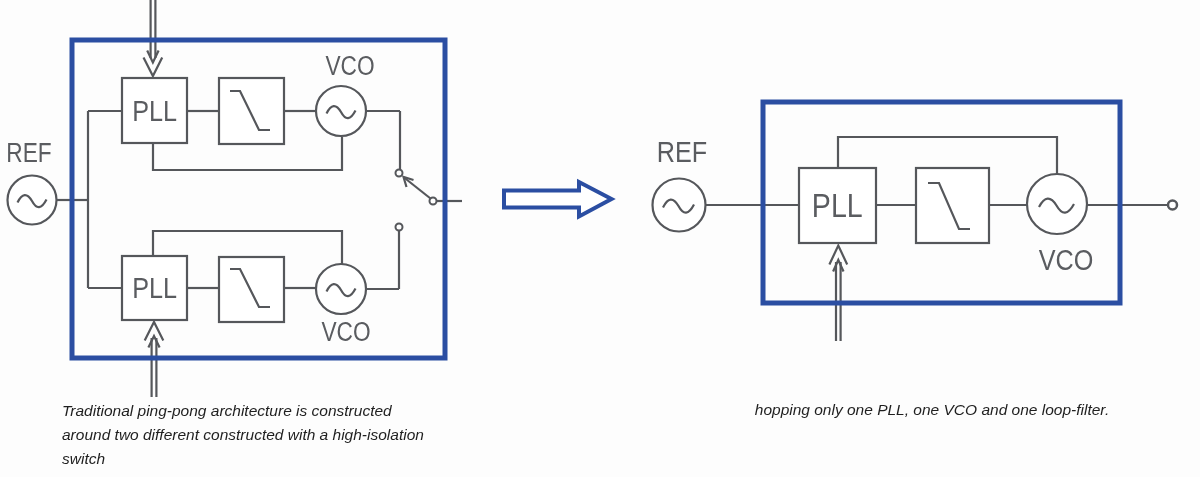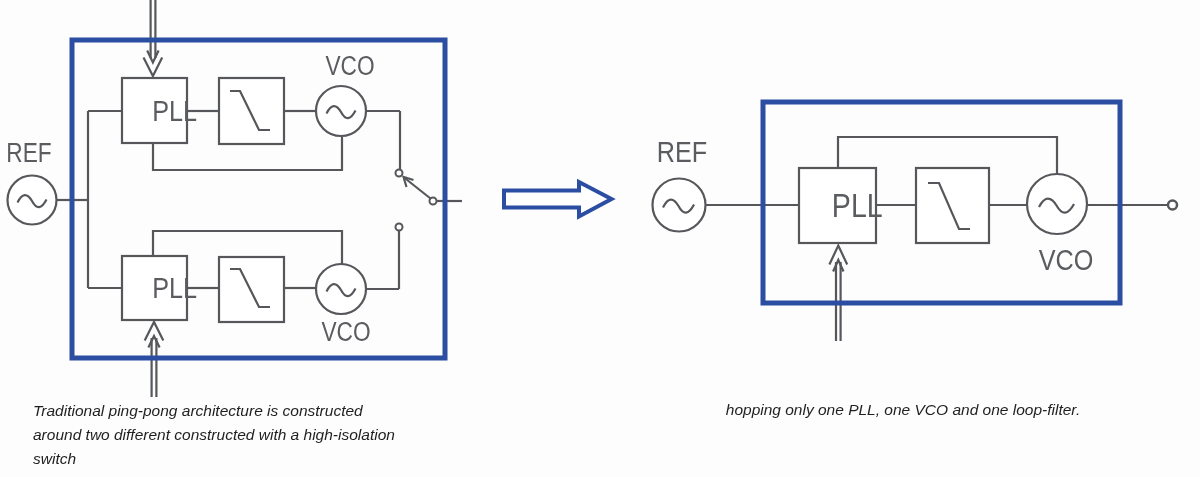--- a/index.html
+++ b/index.html
@@ -17,29 +17,29 @@
     text-align:center;
     white-space:nowrap;
     transform:scaleX(0.84);
     transform-origin:center;
     line-height:1;
   }
   .boxlabel{
     position:absolute;
     display:flex;align-items:center;justify-content:center;
     color:#5a5c60;
-    padding-left:20px;
   }
   .boxlabel span{transform:scaleX(0.84);}
   .caption{
     position:absolute;
     font-style:italic;
     color:#1f1f1f;
     font-size:15.5px;
     line-height:24px;
+    margin-left:29px;
   }
   .caption.centered{text-align:center;}
 </style>
 </head>
 <body>
 
 <div id="stage">
 
   <svg id="diagram-svg" width="1200" height="477" viewBox="0 0 1200 477" fill="none" stroke-linecap="butt" stroke-linejoin="miter">
 

